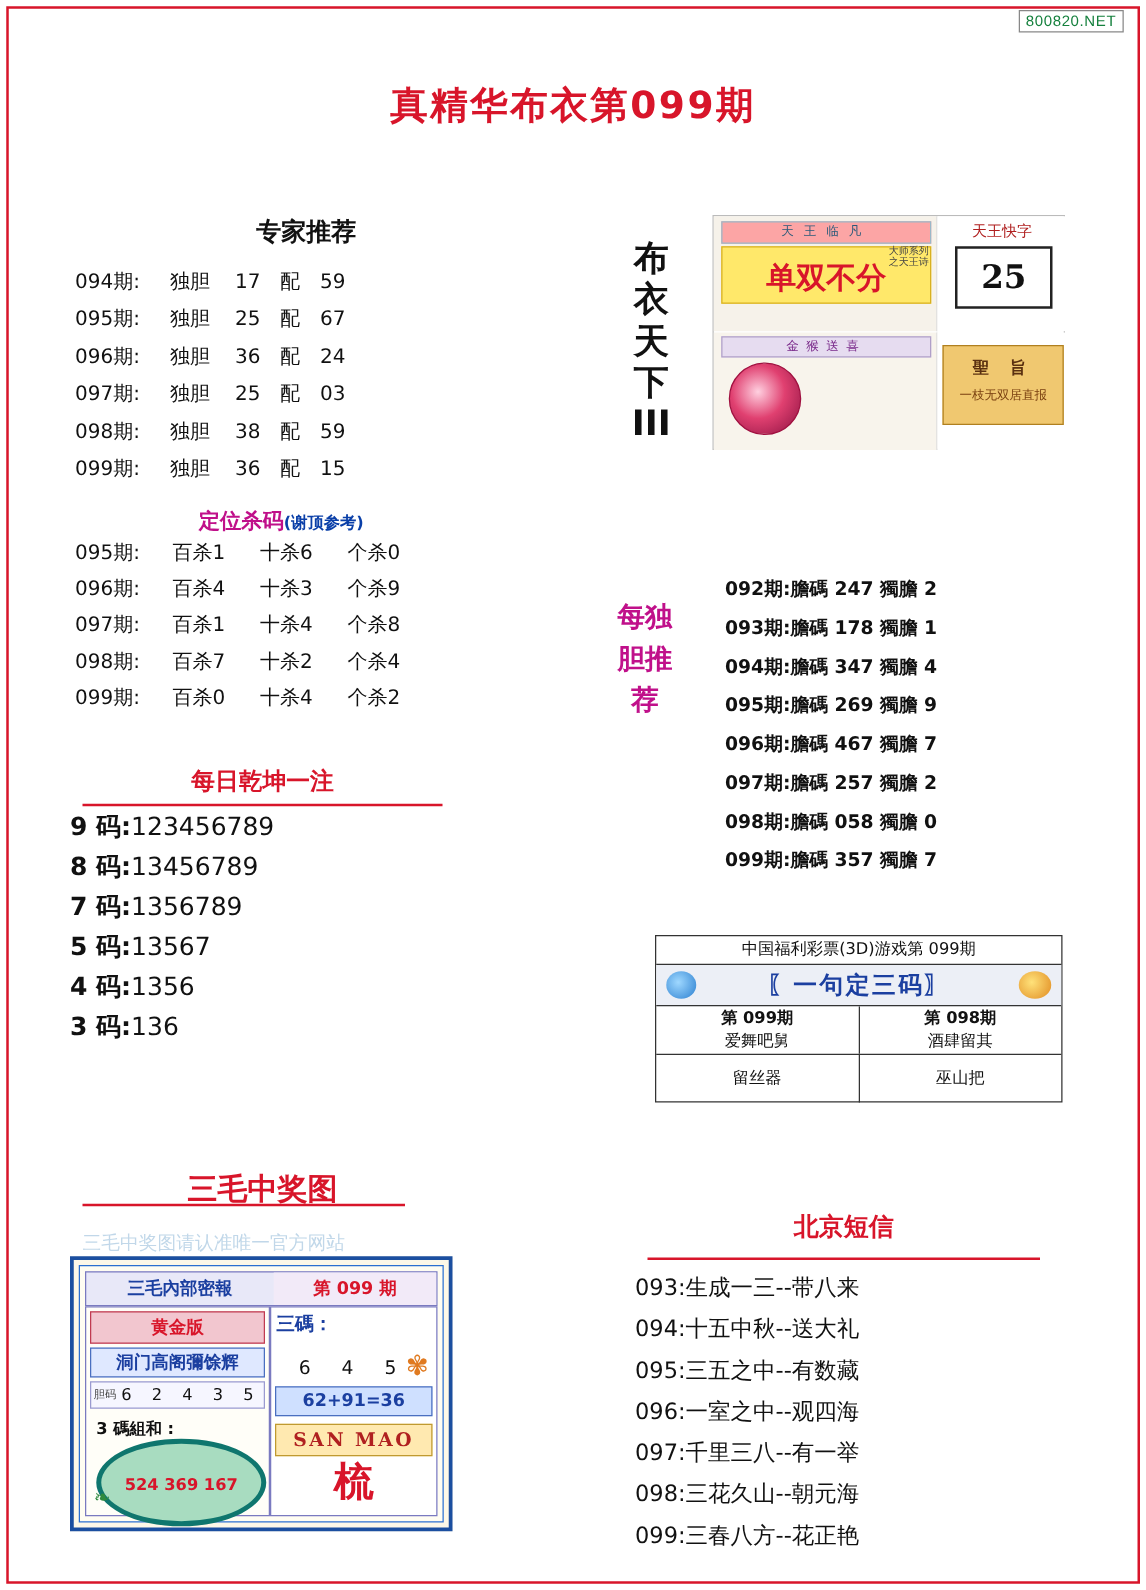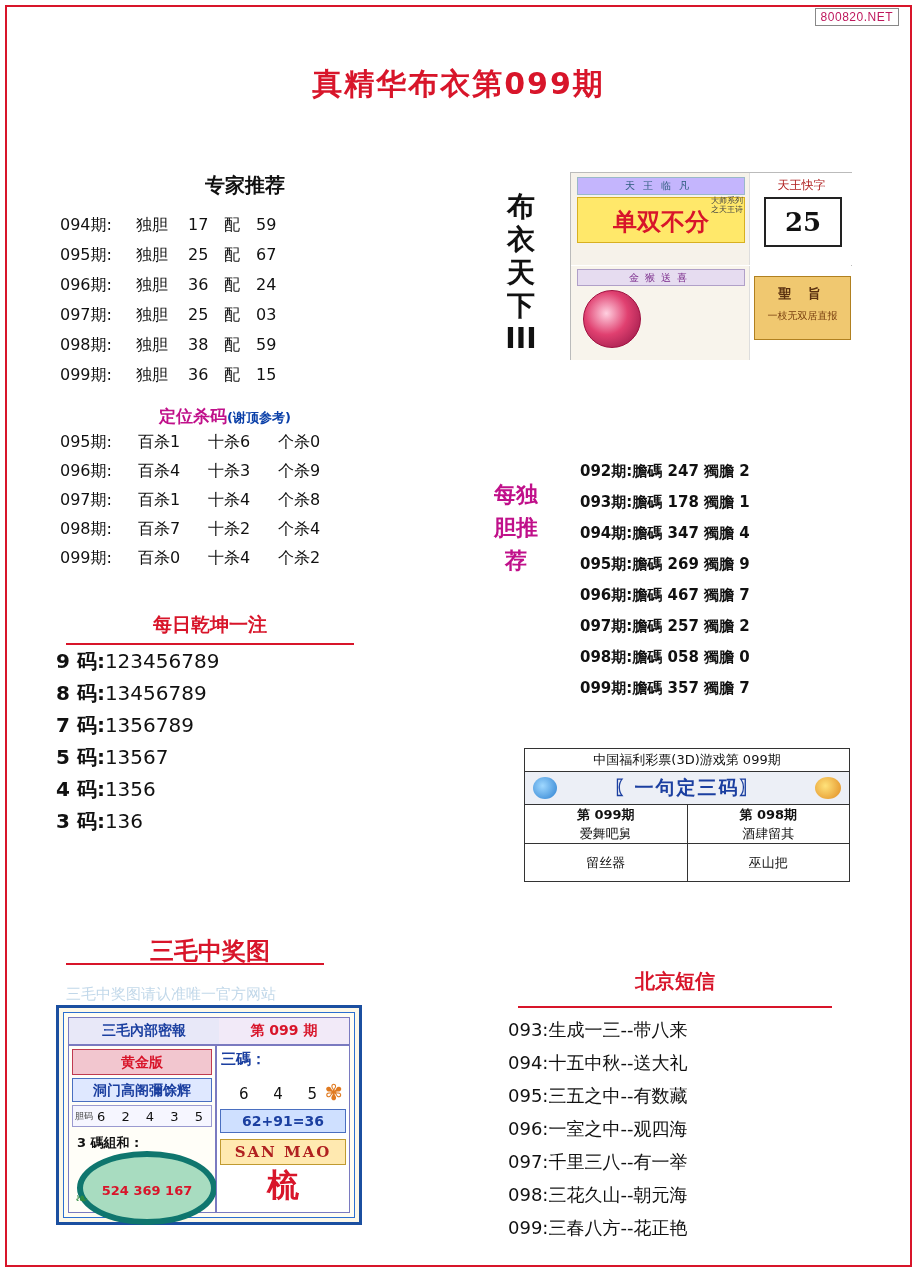--- a/index.html
+++ b/index.html
@@ -17,21 +17,21 @@
     box-sizing:border-box;
   }
   .watermark{
     position:absolute;
     right:18px;top:8px;
     border:1px solid #888;
     background:#fff;
     font-family:"Liberation Sans", sans-serif;
     font-size:12px;
     padding:1px 5px;
-    color:#be185d;
+    color:#15803d;
     letter-spacing:0.5px;
   }
   .main-title{
     position:absolute;
     top:64px;left:0;width:917px;
     text-align:center;
     font-size:30px;
     font-weight:bold;
     color:#d8152a;
     letter-spacing:2px;
@@ -134,21 +134,21 @@
   }
   .sm-digits{
     margin:2px 3px;height:20px;background:#f6f6ff;border:1px solid #9a9ad0;
     font-size:13px;color:#111;display:flex;align-items:center;
     font-family:"DejaVu Sans", sans-serif;
   }
   .sm-digits .lbl{width:22px;font-size:9px;color:#444;text-align:center;line-height:9px;}
   .sm-digits .nums{flex:1;text-align:center;letter-spacing:6px;}
   .sm-oval{
     position:absolute;left:8px;top:105px;width:128px;height:62px;border-radius:50%;
-    background:#a8dcc0;border:6px solid #0f766e;
+    background:#a8dcc0;border:4px solid #0f766e;
   }
   .sm-oval .nums{
     position:absolute;left:0;right:0;top:26px;text-align:center;color:#d8152a;font-weight:bold;font-size:13px;
     font-family:"DejaVu Sans", sans-serif;
   }
   .sm-3code{
     position:absolute;left:8px;top:88px;font-size:13px;color:#111;font-weight:bold;
     font-family:"DejaVu Sans", sans-serif;
   }
   .sm-r-title{
@@ -185,21 +185,21 @@
   .buyi-img{
     position:absolute;left:570px;top:172px;width:282px;height:188px;
     border:1px solid #bbb;background:#fff;box-sizing:border-box;
   }
   .bi-top{position:absolute;left:0;top:0;width:100%;height:92px;}
   .bi-top-l{
     position:absolute;left:0;top:0;width:178px;height:92px;background:#f6f2ea;border-right:1px solid #ddd;
   }
   .bi-head{
     position:absolute;left:6px;top:4px;width:166px;height:16px;
-    background:#c4b5fd;border:1px solid #9ab8c8;color:#2a5a7a;font-size:10px;
+    background:#fca5a5;border:1px solid #9ab8c8;color:#2a5a7a;font-size:10px;
     text-align:center;line-height:16px;letter-spacing:8px;
     font-family:"DejaVu Sans", sans-serif;overflow:hidden;
   }
   .bi-yellow{
     position:absolute;left:6px;top:24px;width:166px;height:44px;background:#ffe86a;border:1px solid #d8b020;
   }
   .bi-yellow .txt{
     position:absolute;left:0;right:0;top:8px;text-align:center;color:#d8152a;
     font-size:24px;font-weight:bold;font-family:"DejaVu Sans", sans-serif;
   }

